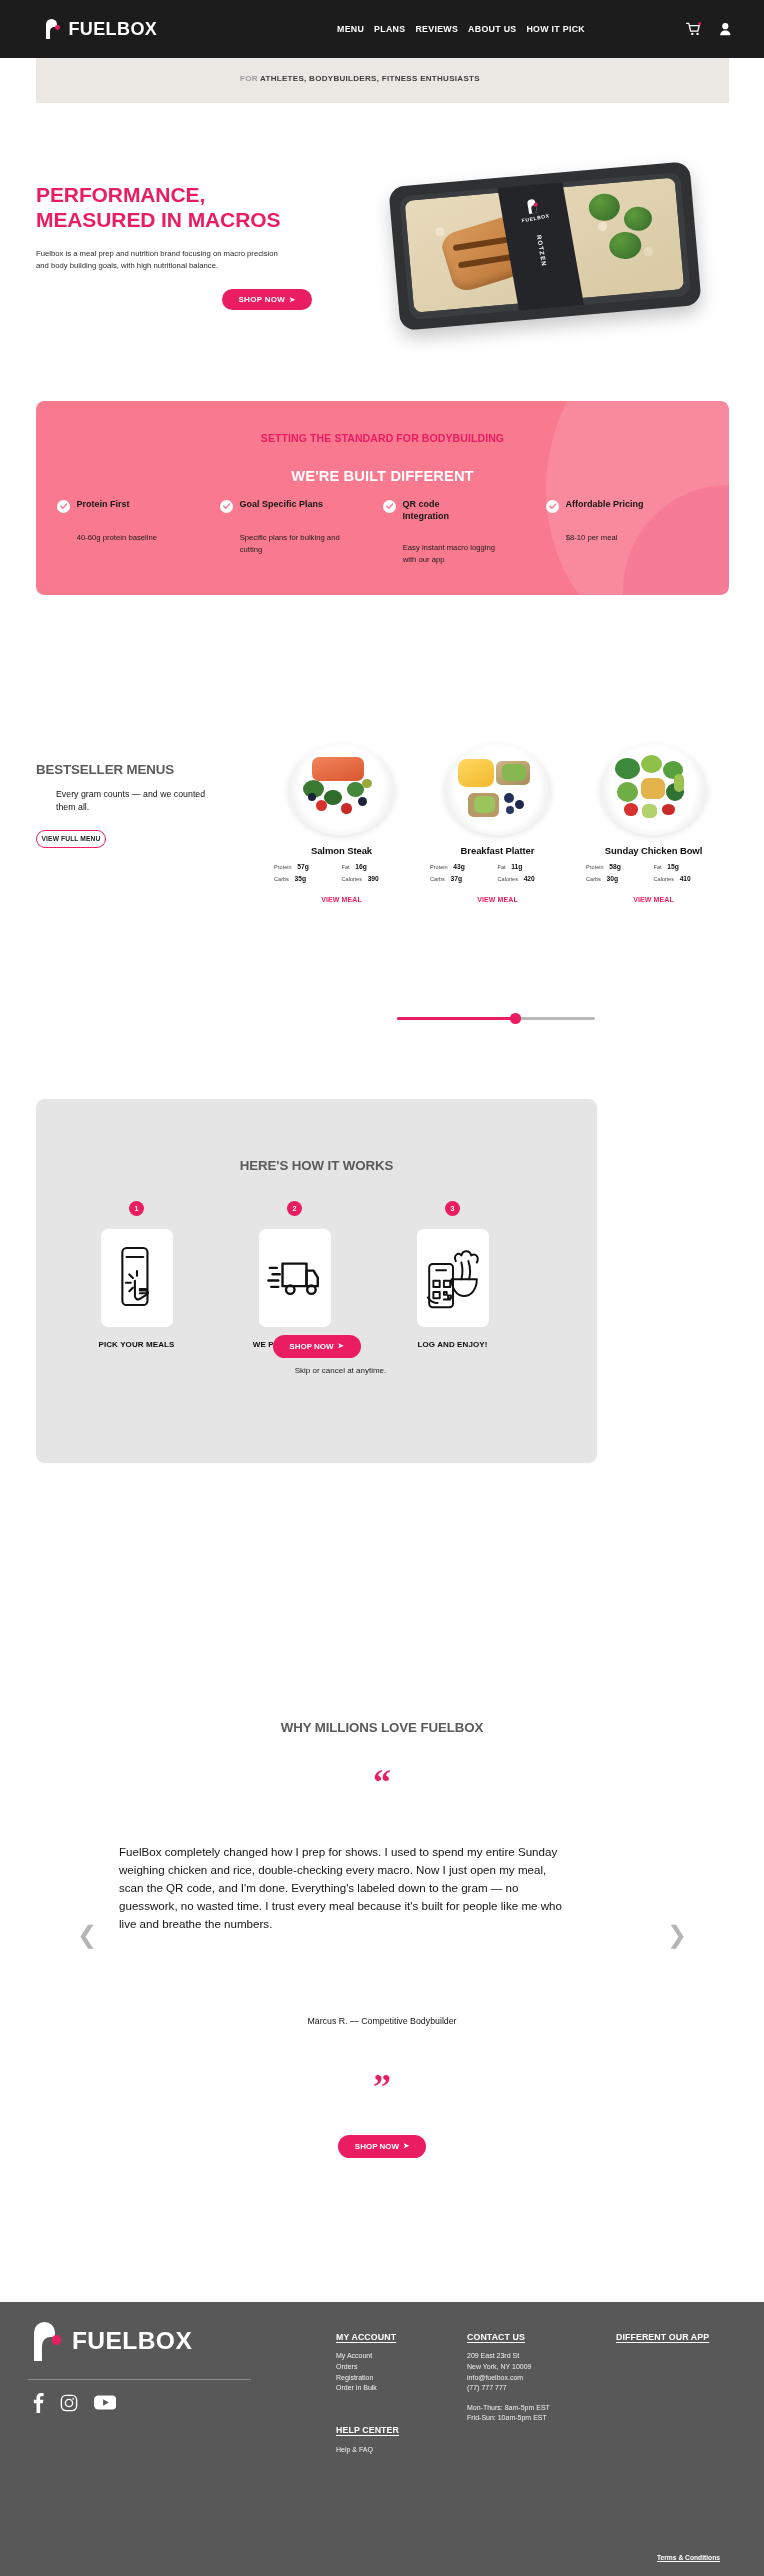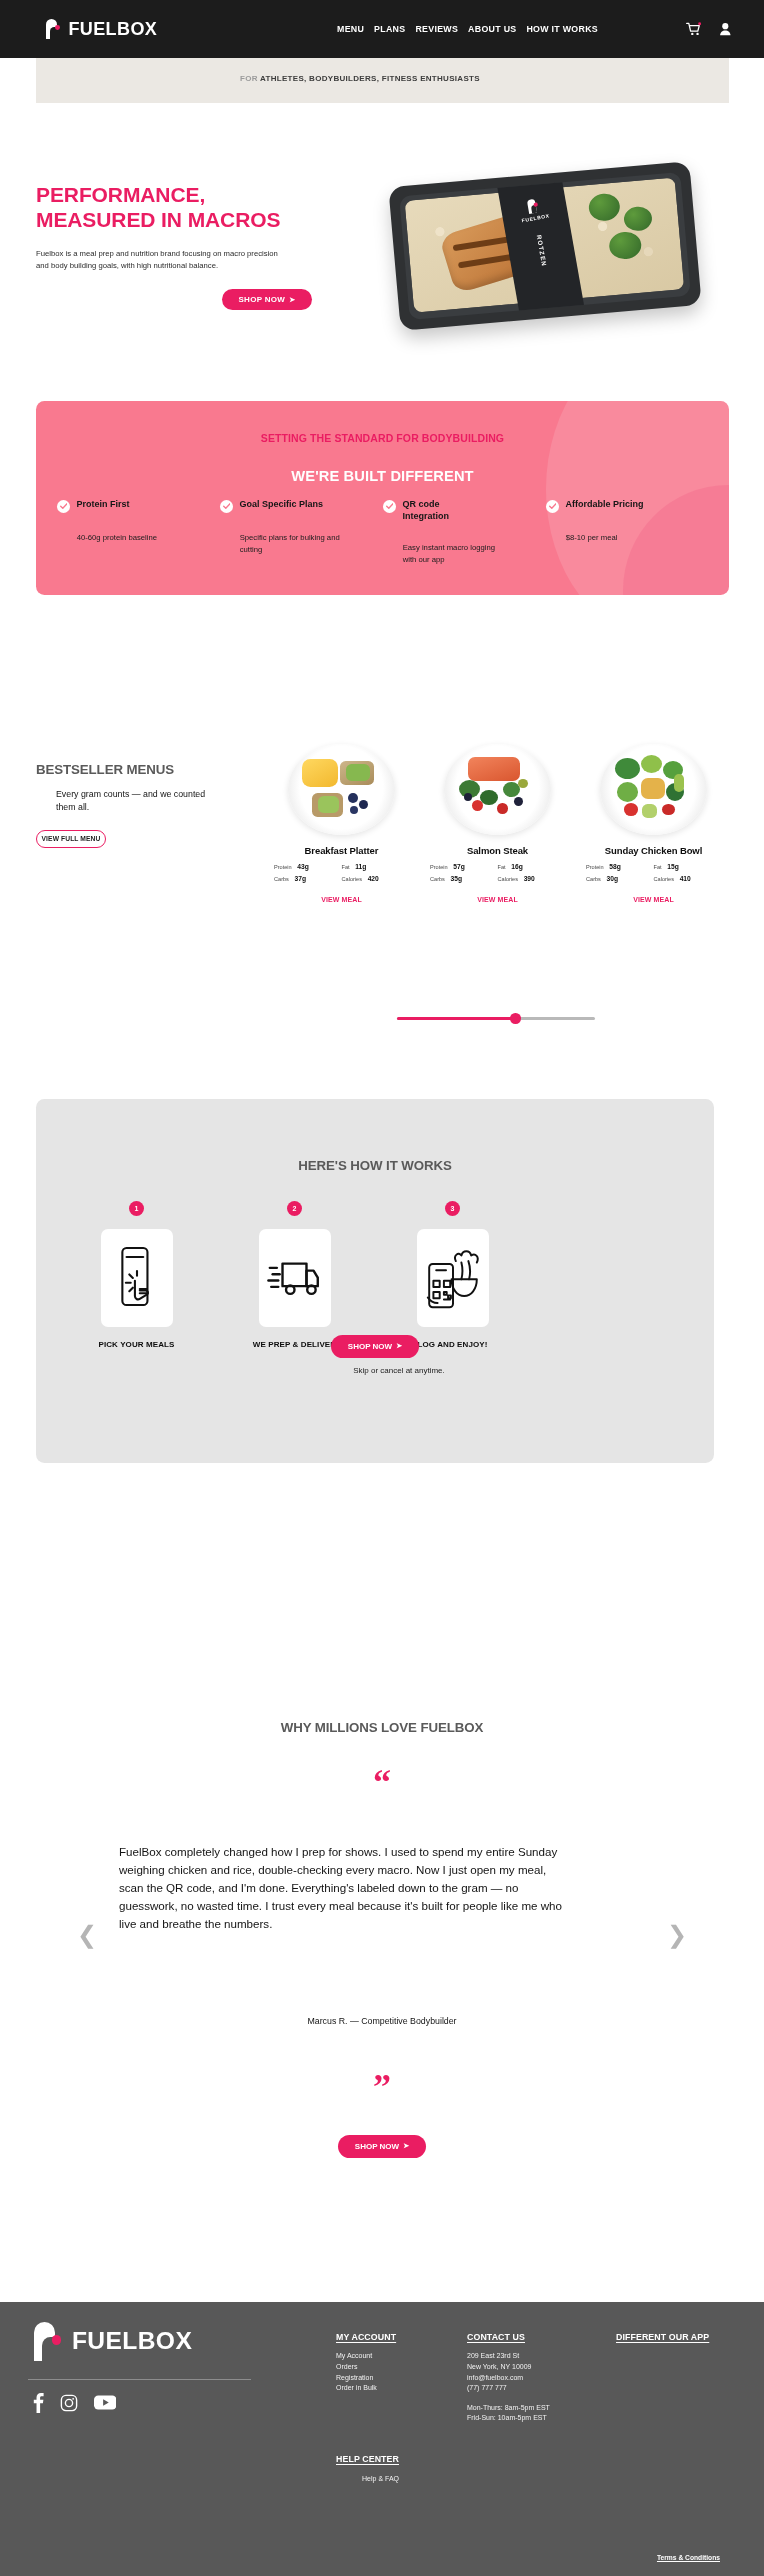--- a/index.html
+++ b/index.html
@@ -257,21 +257,21 @@
     border-radius: 2.1px; background: #ea1d62;
   }
   .slider .thumb {
     position: absolute; left: 113px; top: 0; width: 10.5px; height: 10.5px;
     border-radius: 50%; background: #ea1d62; cursor: pointer;
   }
 
   
   .hiw {
     position: absolute; left: 36px; top: 1099px;
-    width: 678px; height: 364px; background: #e5e5e5; border-radius: 8.4px;
+    width: 561px; height: 364px; background: #e5e5e5; border-radius: 8.4px;
   }
   .hiw-title {
     position: absolute; width: 100%; top: 59px; text-align: center;
     font-size: 13.3px; font-weight: 800; color: #5a5a5a; letter-spacing: -0.1px;
   }
   .steps { position: absolute; left: 39px; top: 102px; width: 618px; display: flex; gap: 35px; }
   .step { width: 123px; display: flex; flex-direction: column; align-items: center; }
   .badge {
     width: 15.4px; height: 15.4px; border-radius: 50%; background: #ea1d62;
     color: #fff; font-size: 7px; font-weight: 800;
@@ -380,21 +380,21 @@
       <div class="hook"></div>
         <div class="dot"></div>
     </div>
     <div class="logo-word">FUELBOX</div>
   </div>
   <div class="nav-links">
     <a href="#">MENU</a>
     <a href="#">PLANS</a>
     <a href="#">REVIEWS</a>
     <a href="#">ABOUT US</a>
-    <a href="#">HOW IT WORKS</a>
+    <a href="#">HOW IT PICK</a>
   </div>
   <div class="nav-icons">
     <span>
       <svg width="15.4" height="14" viewBox="0 0 22 20">
         <path d="M1 2h3l2.6 11.2h10.2l2.2-8H6" fill="none" stroke="#fff" stroke-width="1.8" stroke-linecap="round" stroke-linejoin="round"></path>
         <circle cx="9" cy="17" r="1.7" fill="#fff"></circle>
         <circle cx="16.5" cy="17" r="1.7" fill="#fff"></circle>
         <circle cx="19.5" cy="2.5" r="2.1" fill="#ea1d62"></circle>
       </svg>
     </span>
@@ -503,53 +503,20 @@
 <div class="best-head">
   <div class="best-title">BESTSELLER MENUS</div>
   <div class="best-sub">Every gram counts — and we counted them all.</div>
   <button class="best-btn">VIEW FULL MENU</button>
 </div>
 
 <div class="cards">
 
   <div class="card">
     <div class="dish">
-      <i style="left:14px;top:15.4px;width:36px;height:28px;border-radius:8.4px;background:linear-gradient(150deg,#ffd860,#f2b82e);"></i>
-      <i style="left:52px;top:17px;width:34px;height:24px;border-radius:5.6px;background:linear-gradient(150deg,#cdb68a,#a98c5a);"></i>
-      <i style="left:58px;top:19.7px;width:24px;height:17px;border-radius:5.6px;background:#86b84f;"></i>
-      <i style="left:24px;top:49px;width:31px;height:24px;border-radius:5.6px;background:#b89a68;"></i>
-      <i style="left:29.5px;top:52px;width:21px;height:17px;border-radius:5.6px;background:#9ac45c;"></i>
-      <i style="left:60px;top:49px;width:9.8px;height:9.8px;background:#24305c;"></i>
-      <i style="left:71px;top:56px;width:9px;height:9px;background:#1d2750;"></i>
-      <i style="left:62px;top:62px;width:8.4px;height:8.4px;background:#2a3663;"></i>
-    </div>
-    <div class="card-name">Breakfast Platter</div>
-    <div class="macros">
-      <div class="mrow">
-          <span class="mk">Protein</span>
-          <span class="mv">43g</span>
-        </div>
-      <div class="mrow">
-          <span class="mk">Fat</span>
-          <span class="mv">11g</span>
-        </div>
-      <div class="mrow">
-          <span class="mk">Carbs</span>
-          <span class="mv">37g</span>
-        </div>
-      <div class="mrow">
-          <span class="mk">Calories</span>
-          <span class="mv">420</span>
-        </div>
-    </div>
-    <div class="view-meal">VIEW MEAL</div>
-  </div>
-
-  <div class="card">
-    <div class="dish">
       <i style="left:24px;top:12.6px;width:52px;height:24px;border-radius:7px;background:linear-gradient(160deg,#f2845c,#d9562f);"></i>
       <i style="left:15.4px;top:36px;width:21px;height:18px;background:#3c7a34;"></i>
       <i style="left:36px;top:46px;width:18px;height:15.4px;background:#2f6b2b;"></i>
       <i style="left:59px;top:38px;width:17px;height:15.4px;background:#46883b;"></i>
       <i style="left:28px;top:56px;width:11.2px;height:11.2px;background:#d8322f;"></i>
       <i style="left:53px;top:59px;width:10.5px;height:10.5px;background:#c92a28;"></i>
       <i style="left:70px;top:53px;width:9px;height:9px;background:#20223a;"></i>
       <i style="left:19.7px;top:49px;width:8.4px;height:8.4px;background:#1d2038;"></i>
       <i style="left:74px;top:35px;width:9.8px;height:9px;background:#9aa83c;"></i>
     </div>
@@ -563,20 +530,53 @@
           <span class="mk">Fat</span>
           <span class="mv">16g</span>
         </div>
       <div class="mrow">
           <span class="mk">Carbs</span>
           <span class="mv">35g</span>
         </div>
       <div class="mrow">
           <span class="mk">Calories</span>
           <span class="mv">390</span>
+        </div>
+    </div>
+    <div class="view-meal">VIEW MEAL</div>
+  </div>
+
+  <div class="card">
+    <div class="dish">
+      <i style="left:14px;top:15.4px;width:36px;height:28px;border-radius:8.4px;background:linear-gradient(150deg,#ffd860,#f2b82e);"></i>
+      <i style="left:52px;top:17px;width:34px;height:24px;border-radius:5.6px;background:linear-gradient(150deg,#cdb68a,#a98c5a);"></i>
+      <i style="left:58px;top:19.7px;width:24px;height:17px;border-radius:5.6px;background:#86b84f;"></i>
+      <i style="left:24px;top:49px;width:31px;height:24px;border-radius:5.6px;background:#b89a68;"></i>
+      <i style="left:29.5px;top:52px;width:21px;height:17px;border-radius:5.6px;background:#9ac45c;"></i>
+      <i style="left:60px;top:49px;width:9.8px;height:9.8px;background:#24305c;"></i>
+      <i style="left:71px;top:56px;width:9px;height:9px;background:#1d2750;"></i>
+      <i style="left:62px;top:62px;width:8.4px;height:8.4px;background:#2a3663;"></i>
+    </div>
+    <div class="card-name">Breakfast Platter</div>
+    <div class="macros">
+      <div class="mrow">
+          <span class="mk">Protein</span>
+          <span class="mv">43g</span>
+        </div>
+      <div class="mrow">
+          <span class="mk">Fat</span>
+          <span class="mv">11g</span>
+        </div>
+      <div class="mrow">
+          <span class="mk">Carbs</span>
+          <span class="mv">37g</span>
+        </div>
+      <div class="mrow">
+          <span class="mk">Calories</span>
+          <span class="mv">420</span>
         </div>
     </div>
     <div class="view-meal">VIEW MEAL</div>
   </div>
 
   <div class="card">
     <div class="dish">
       <i style="left:15.4px;top:14px;width:25px;height:21px;background:#3f8a3a;"></i>
       <i style="left:41px;top:11.2px;width:21px;height:18px;background:#8fc04a;"></i>
       <i style="left:63px;top:17px;width:19.7px;height:18px;background:#56a03d;"></i>
@@ -732,21 +732,21 @@
   <div class="f-col" style="left:336px; top:29.5px;">
     <div class="f-head">MY ACCOUNT</div>
     <div class="f-list">
       <div>My Account</div>
       <div>Orders</div>
       <div>Registration</div>
       <div>Order in Bulk</div>
     </div>
   </div>
 
-  <div class="f-col" style="left:336px; top:152px;text-align:right;">
+  <div class="f-col" style="left:336px; top:123px;">
     <div class="f-head">HELP CENTER</div>
     <div class="f-list">
       <div>Help &amp; FAQ</div>
     </div>
   </div>
 
   <div class="f-col" style="left:467px; top:29.5px;">
     <div class="f-head">CONTACT US</div>
     <div class="f-list">
       <div>209 East 23rd St</div>

